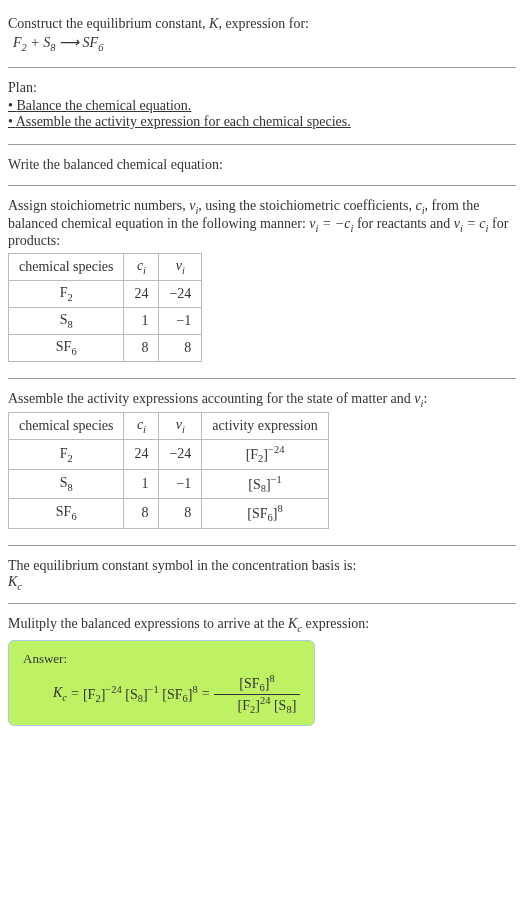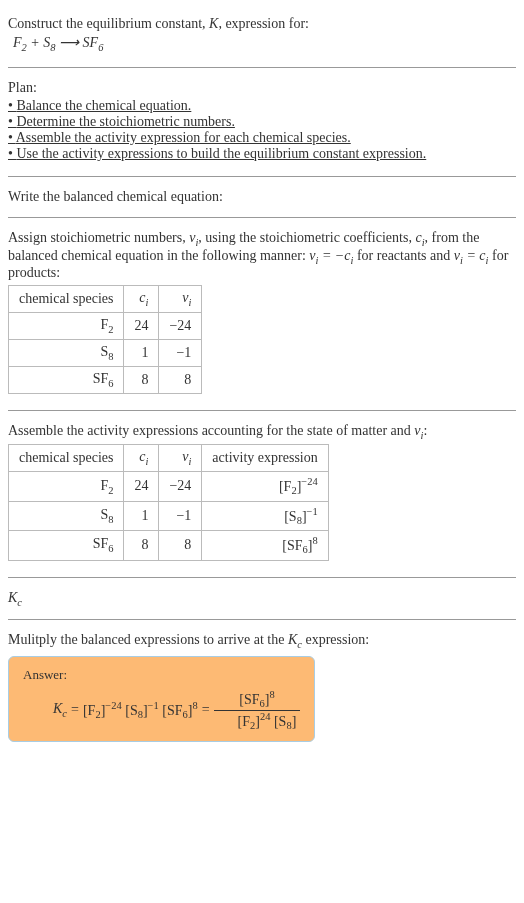--- a/index.html
+++ b/index.html
@@ -37,26 +37,26 @@
   ul.plan li::before {
     content: "• ";
   }
   table {
     border-collapse: collapse;
     margin: 4px 0;
   }
   th, td {
     border: 1px solid #bbb;
     padding: 4px 10px;
-    text-align: right;
+    text-align: center;
     font-weight: normal;
   }
   td.num { text-align: right; }
   .answer-box {
-    background: #fdba74;
+    background: #bef264;
     border: 1px solid #a8cde4;
     border-radius: 6px;
     padding: 10px 14px;
     margin-top: 6px;
     display: inline-block;
   }
   .answer-label {
     font-size: 13px;
     margin-bottom: 6px;
   }
@@ -92,23 +92,21 @@
   <div class="equation">
     F<sub>2</sub> + S<sub>8</sub> <span class="arrow">⟶</span> SF<sub>6</sub>
   </div>
 </div>
 <hr>
 
 <div class="section">
   <div>Plan:</div>
   <ul class="plan">
     <li>Balance the chemical equation.</li>
-    <li>Determine the stoichiometric numbers.</li>
     <li>Assemble the activity expression for each chemical species.</li>
-    <li>Use the activity expressions to build the equilibrium constant expression.</li>
   </ul>
 </div>
 <hr>
 
 <div class="section">
   <div>Write the balanced chemical equation:</div>
 </div>
 <hr>
 
 <div class="section">
@@ -171,20 +169,21 @@
       <td class="num">8</td>
       <td class="num">8</td>
       <td>[SF<sub>6</sub>]<sup>8</sup></td>
     </tr>
   </tbody>
     </table>
 </div>
 <hr>
 
 <div class="section">
+  <div>The equilibrium constant symbol in the concentration basis is:</div>
   <div class="italic">K<sub>c</sub></div>
 </div>
 <hr>
 
 <div class="section">
   <div>
     <span>Mulitply the balanced expressions to arrive at the </span><span class="italic">K<sub>c</sub></span><span> expression:</span>
   </div>
 
   <div class="answer-box">

